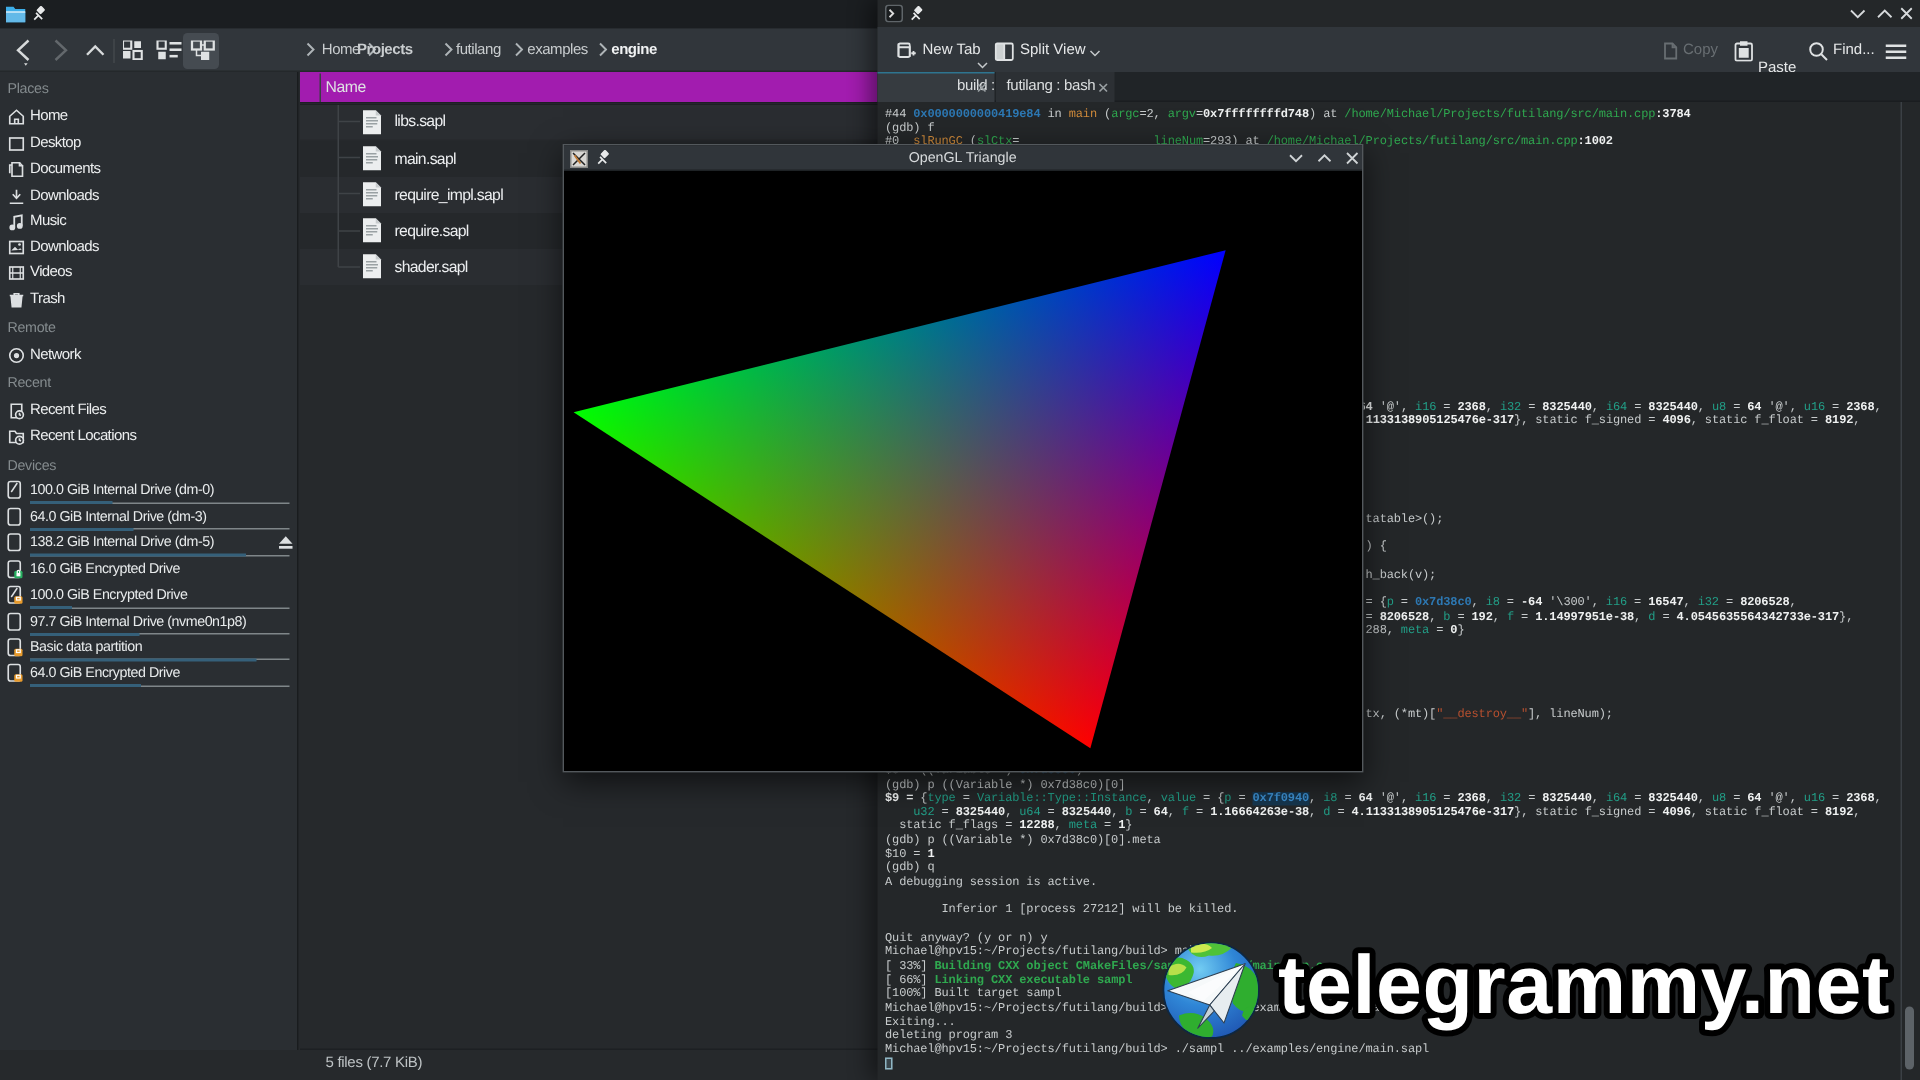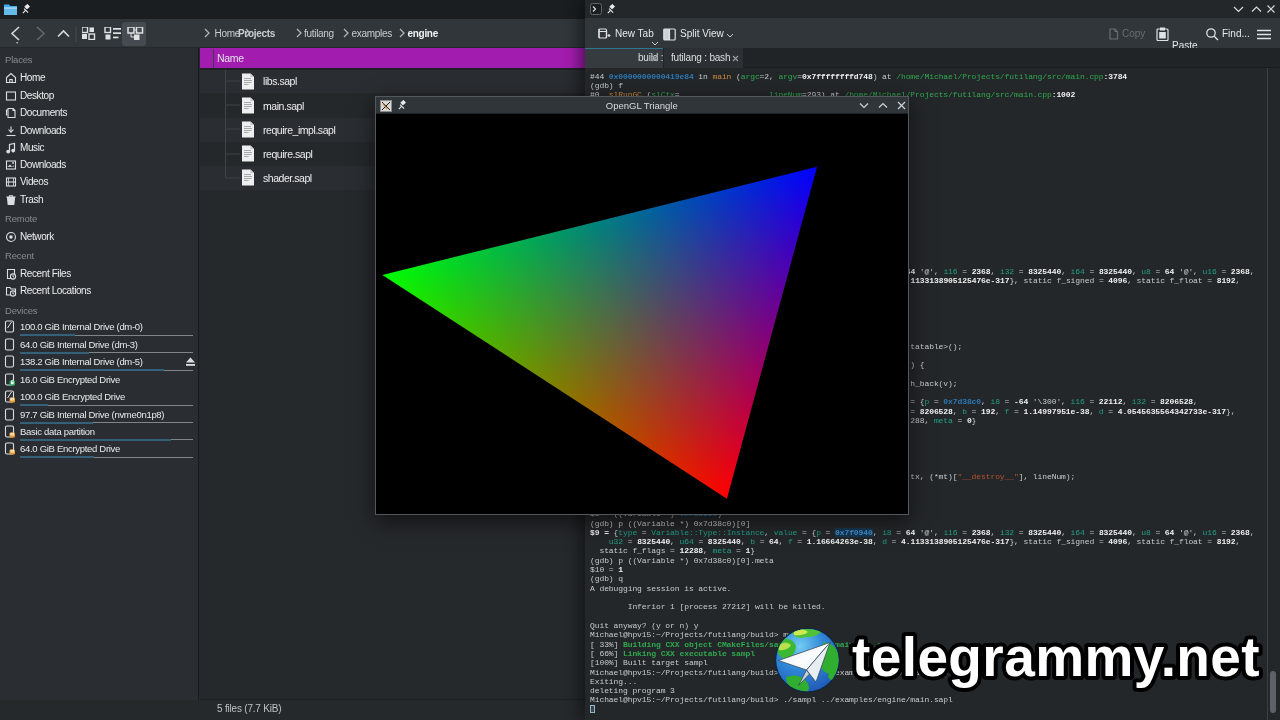--- a/index.html
+++ b/index.html
@@ -397,21 +397,21 @@
 
 
 
 
                                                                     tatable&gt;();
 
                                                                     ) {
 
                                                                     h_back(v);
 
-                                                                    = {<span class="t">p</span> = <span class="bl">0x7d38c0</span>, <span class="t">i8</span> = <b>-64</b> '\300', <span class="t">i16</span> = <b>22112</b>, <span class="t">i32</span> = <b>8206528</b>,
+                                                                    = {<span class="t">p</span> = <span class="bl">0x7d38c0</span>, <span class="t">i8</span> = <b>-64</b> '\300', <span class="t">i16</span> = <b>16547</b>, <span class="t">i32</span> = <b>8206528</b>,
                                                                     = <b>8206528</b>, <span class="t">b</span> = <b>192</b>, <span class="t">f</span> = <b>1.14997951e-38</b>, <span class="t">d</span> = <b>4.0545635564342733e-317</b>},
                                                                     288, <span class="t">meta</span> = <b>0</b>}
 
 
 
 
 
                                                                     tx, (*mt)[<span class="r">"__destroy__"</span>], lineNum);
 
 

